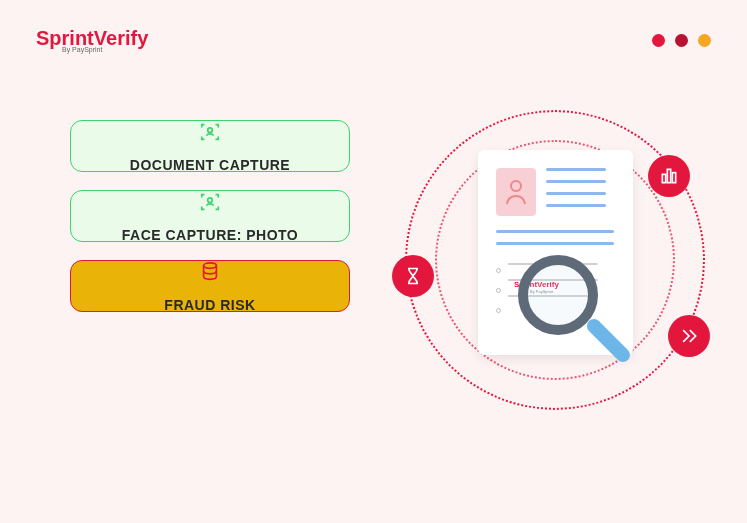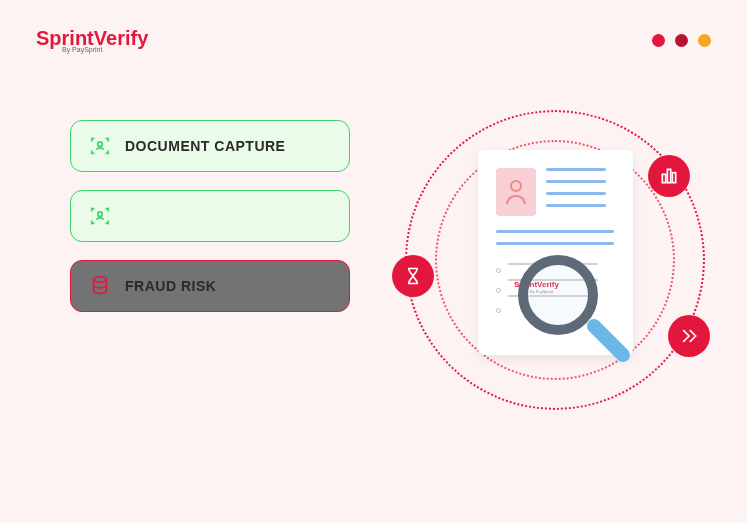--- a/index.html
+++ b/index.html
@@ -45,23 +45,24 @@
     height: 52px;
     border-radius: 12px;
     display: flex;
     align-items: center;
     padding: 0 18px;
     gap: 14px;
     font-size: 14px;
     font-weight: 700;
     letter-spacing: 0.5px;
     color: #2a2a2a;
+    flex-direction: column;
   }
   .pill.green { background: #eafbe9; border: 1.5px solid #3bd36a; }
-  .pill.red { background: #737373; border: 1.5px solid #e3173e; }
+  .pill.red { background: #eab308; border: 1.5px solid #e3173e; }
   .pill .icon { width: 22px; height: 22px; flex-shrink: 0; }
 
   .visual {
     position: absolute;
     top: 105px;
     left: 400px;
     width: 310px;
     height: 310px;
   }
   .orbit {
@@ -159,20 +160,21 @@
       <path d="M8 16c1-1.5 2.5-2 4-2s3 .5 4 2"></path>
     </svg>
     <span>DOCUMENT CAPTURE</span>
   </div>
   <div class="pill green">
     <svg class="icon" viewBox="0 0 24 24" fill="none" stroke="#3bd36a" stroke-width="1.8">
       <path d="M3 7V4h3M21 7V4h-3M3 17v3h3M21 17v3h-3"></path>
       <circle cx="12" cy="10" r="2.5"></circle>
       <path d="M8 16c1-1.5 2.5-2 4-2s3 .5 4 2"></path>
     </svg>
+    <span>FACE CAPTURE: PHOTO</span>
   </div>
   <div class="pill red">
     <svg class="icon" viewBox="0 0 24 24" fill="none" stroke="#e3173e" stroke-width="1.8">
       <ellipse cx="12" cy="5" rx="7" ry="3"></ellipse>
       <path d="M5 5v6c0 1.7 3.1 3 7 3s7-1.3 7-3V5"></path>
       <path d="M5 11v6c0 1.7 3.1 3 7 3s7-1.3 7-3v-6"></path>
     </svg>
     <span>FRAUD RISK</span>
   </div>
 </div>

